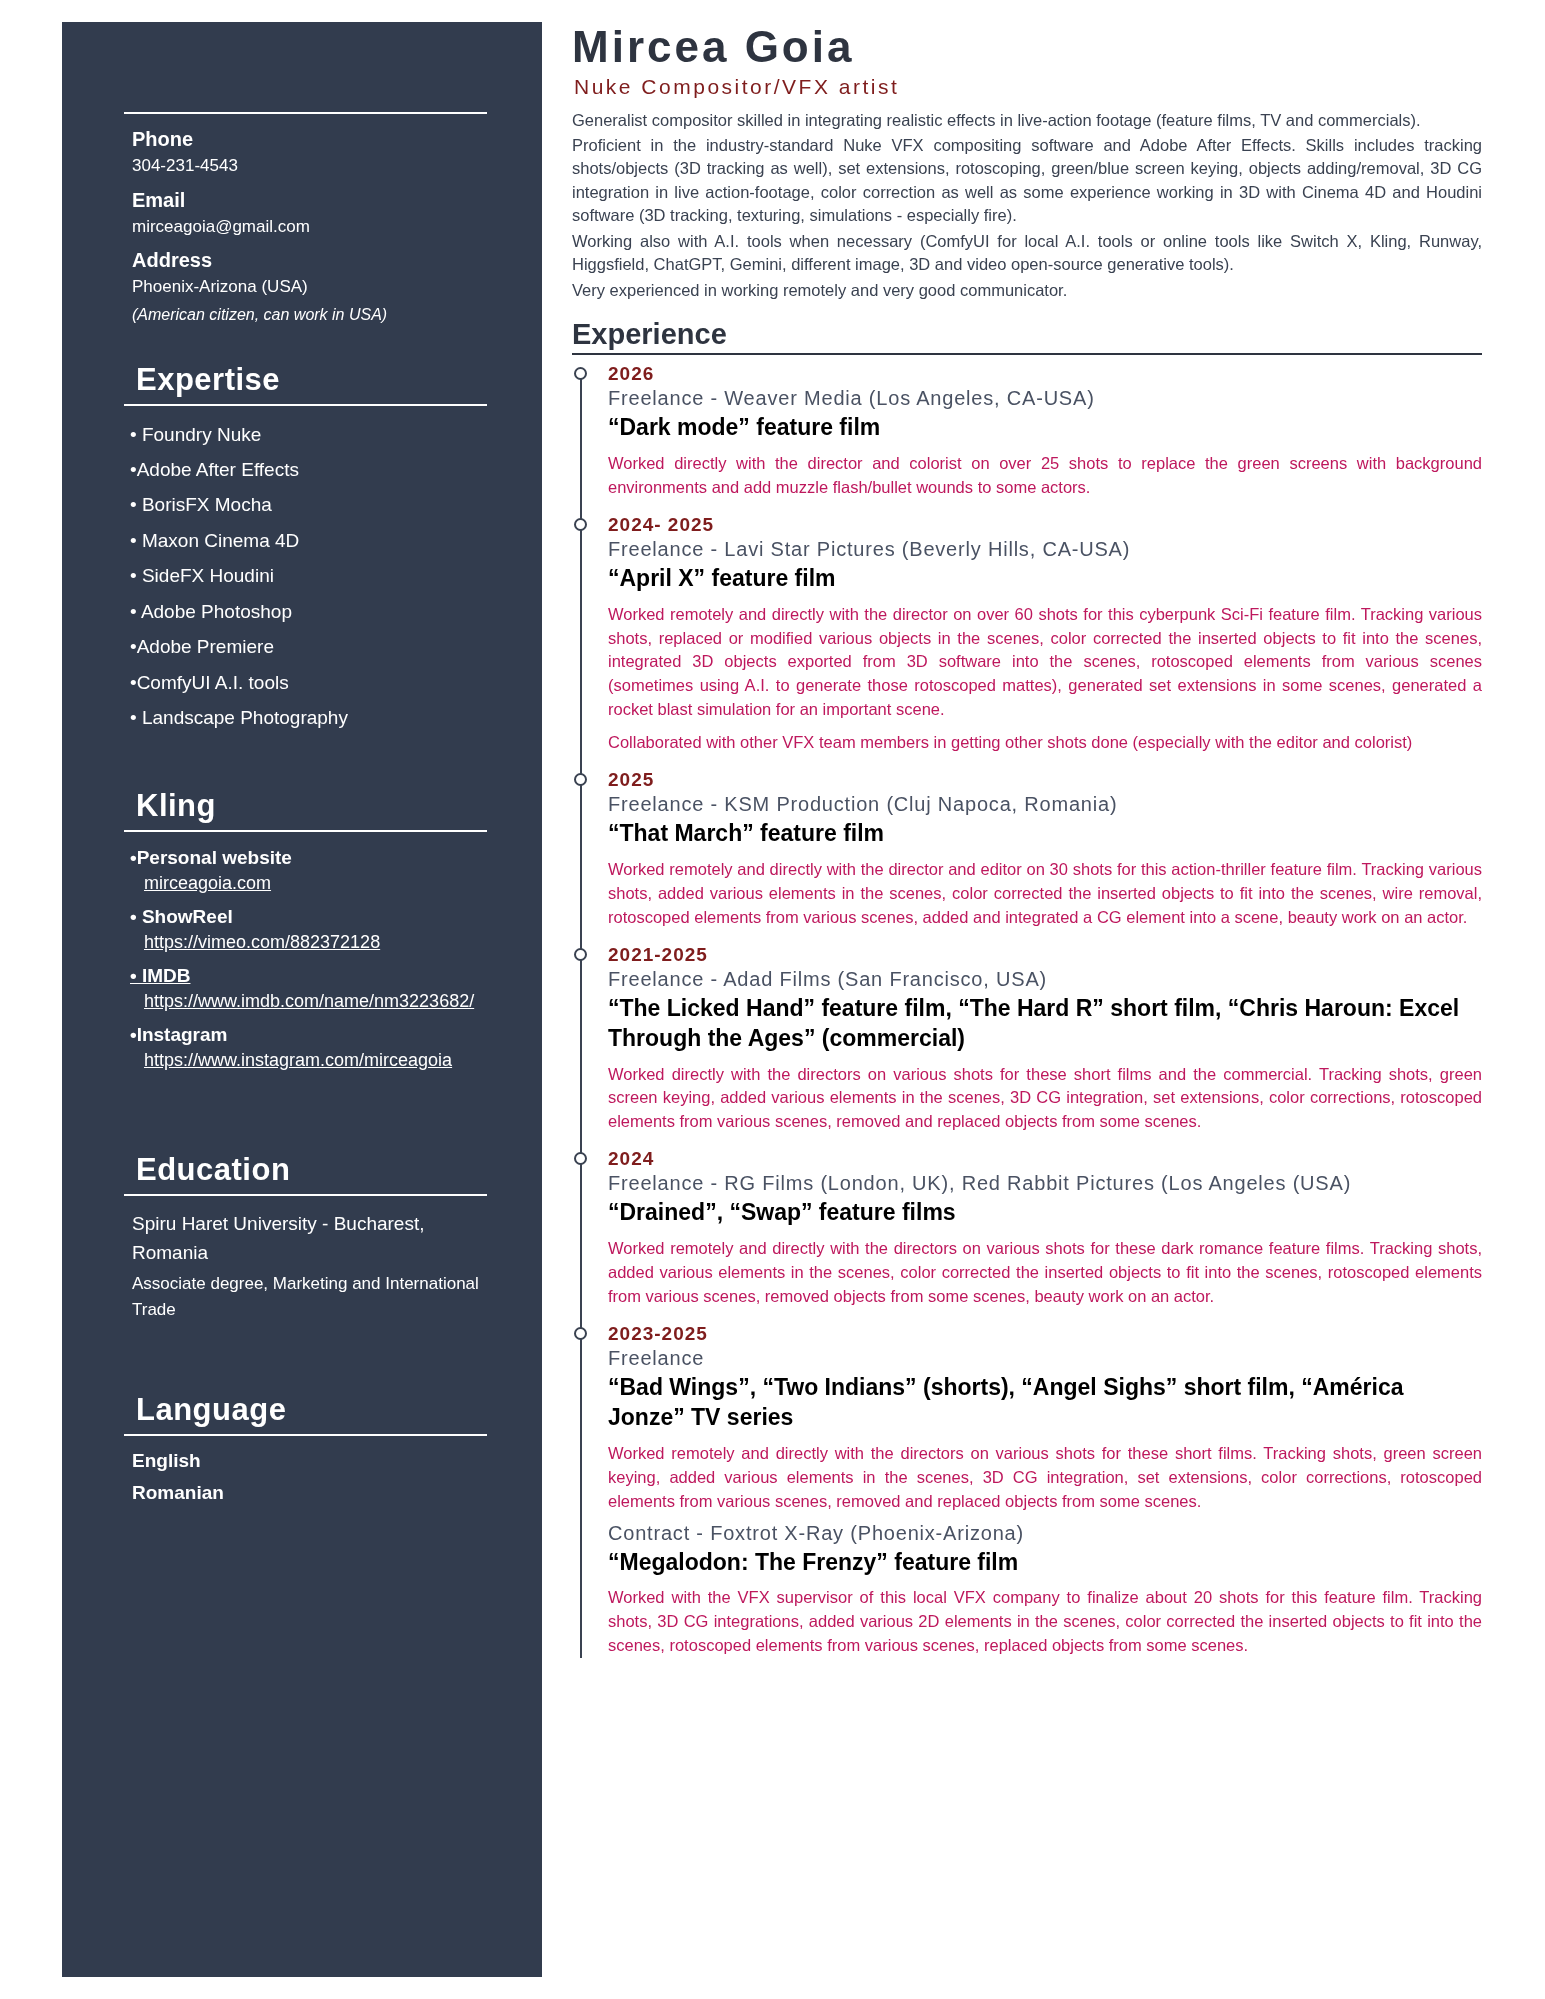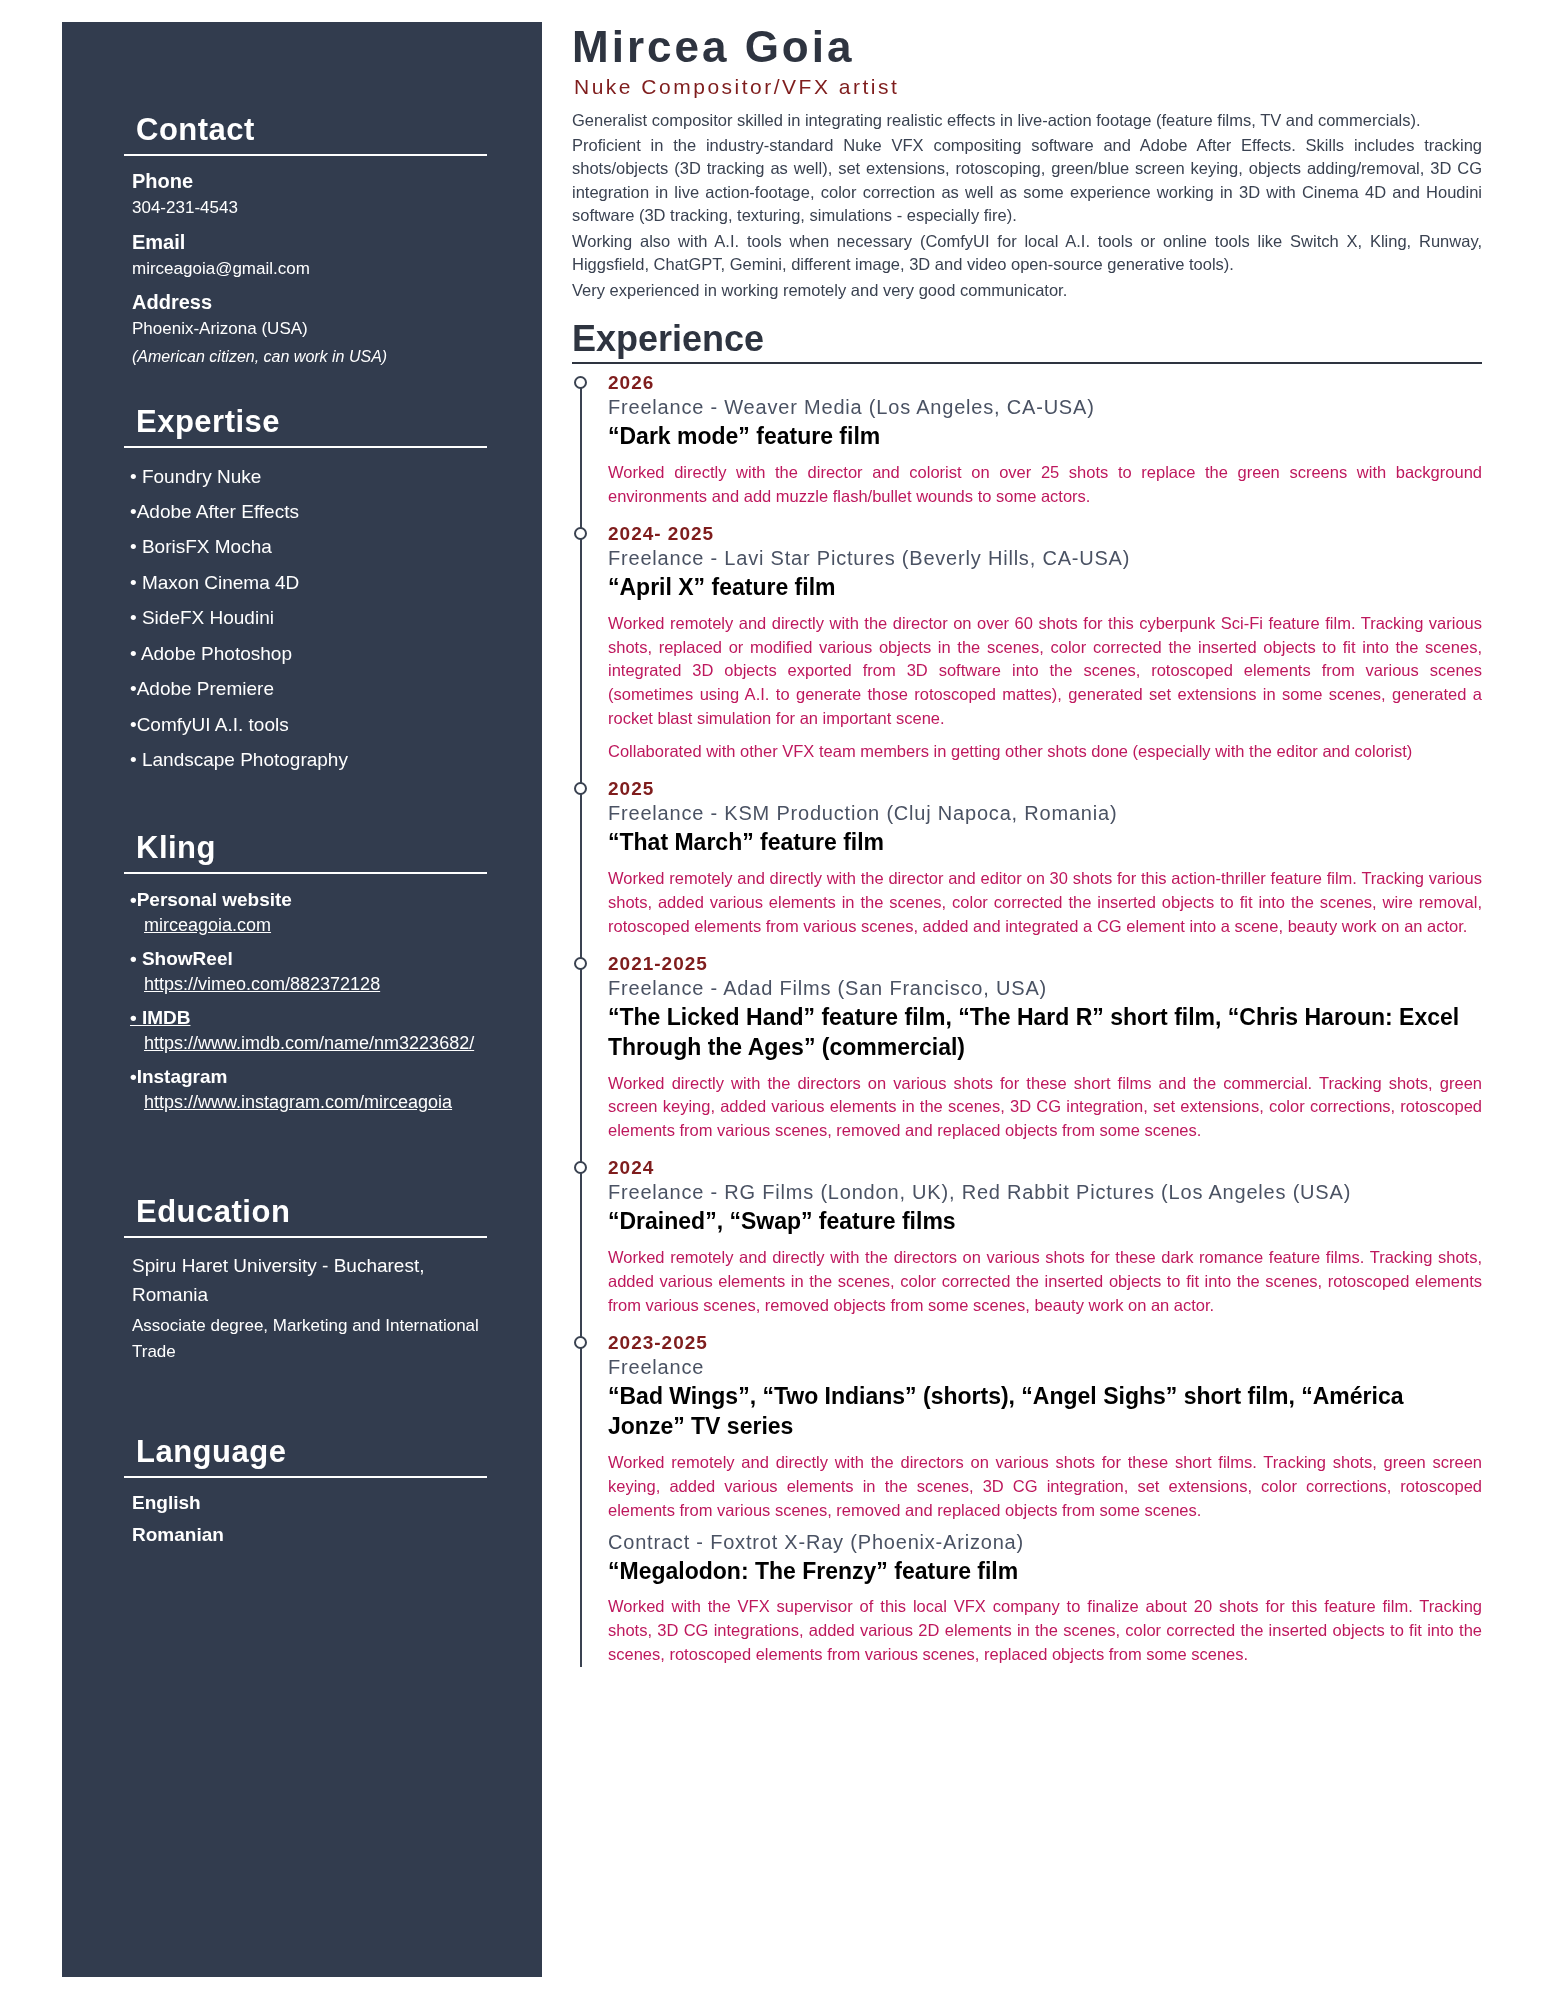--- a/index.html
+++ b/index.html
@@ -136,21 +136,21 @@
     margin: 0 0 10px 2px;
   }
   .summary p {
     font-size: 16.5px;
     line-height: 1.42;
     color: #3a4251;
     margin: 0 0 2px 0;
     text-align: justify;
   }
   .section-title {
-    font-size: 36px;
+    font-size: 29px;
     font-weight: bold;
     color: #2e3440;
     margin: 16px 0 2px 0;
   }
   .section-rule {
     height: 2px;
     background: #2e3440;
     width: 100%;
     margin-bottom: 8px;
   }
@@ -217,21 +217,20 @@
 </style>
 </head>
 <body>
 
 <div class="page">
 
   <aside class="sidebar">
     <div class="sb-inner">
 
       <div class="sb-block">
-        <div class="sb-heading">Contact</div>
         <div class="sb-rule"></div>
         <div class="sb-label">Phone</div>
         <div class="sb-value">304-231-4543</div>
         <div class="sb-label">Email</div>
         <div class="sb-value">mirceagoia@gmail.com</div>
         <div class="sb-label">Address</div>
         <div class="sb-value">Phoenix-Arizona (USA)</div>
         <div class="sb-note">(American citizen, can work in USA)</div>
       </div>
 

